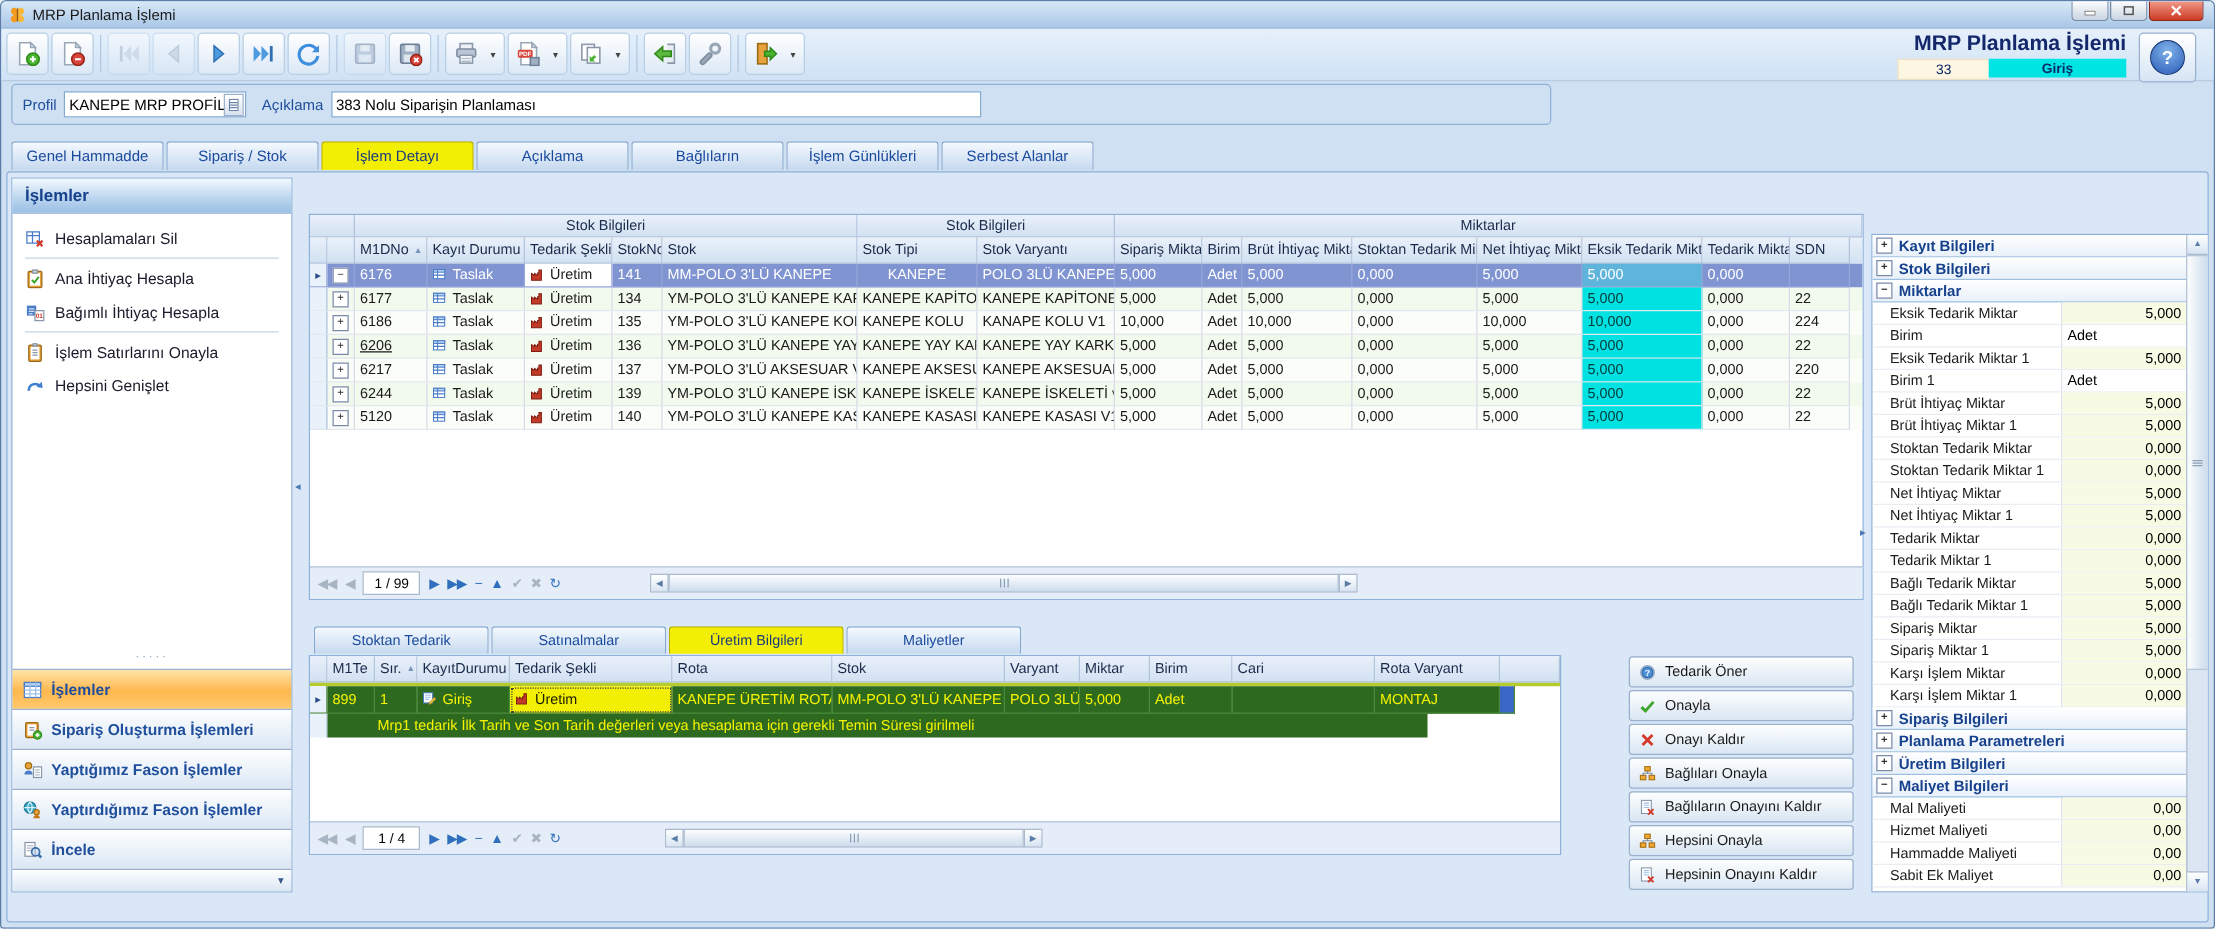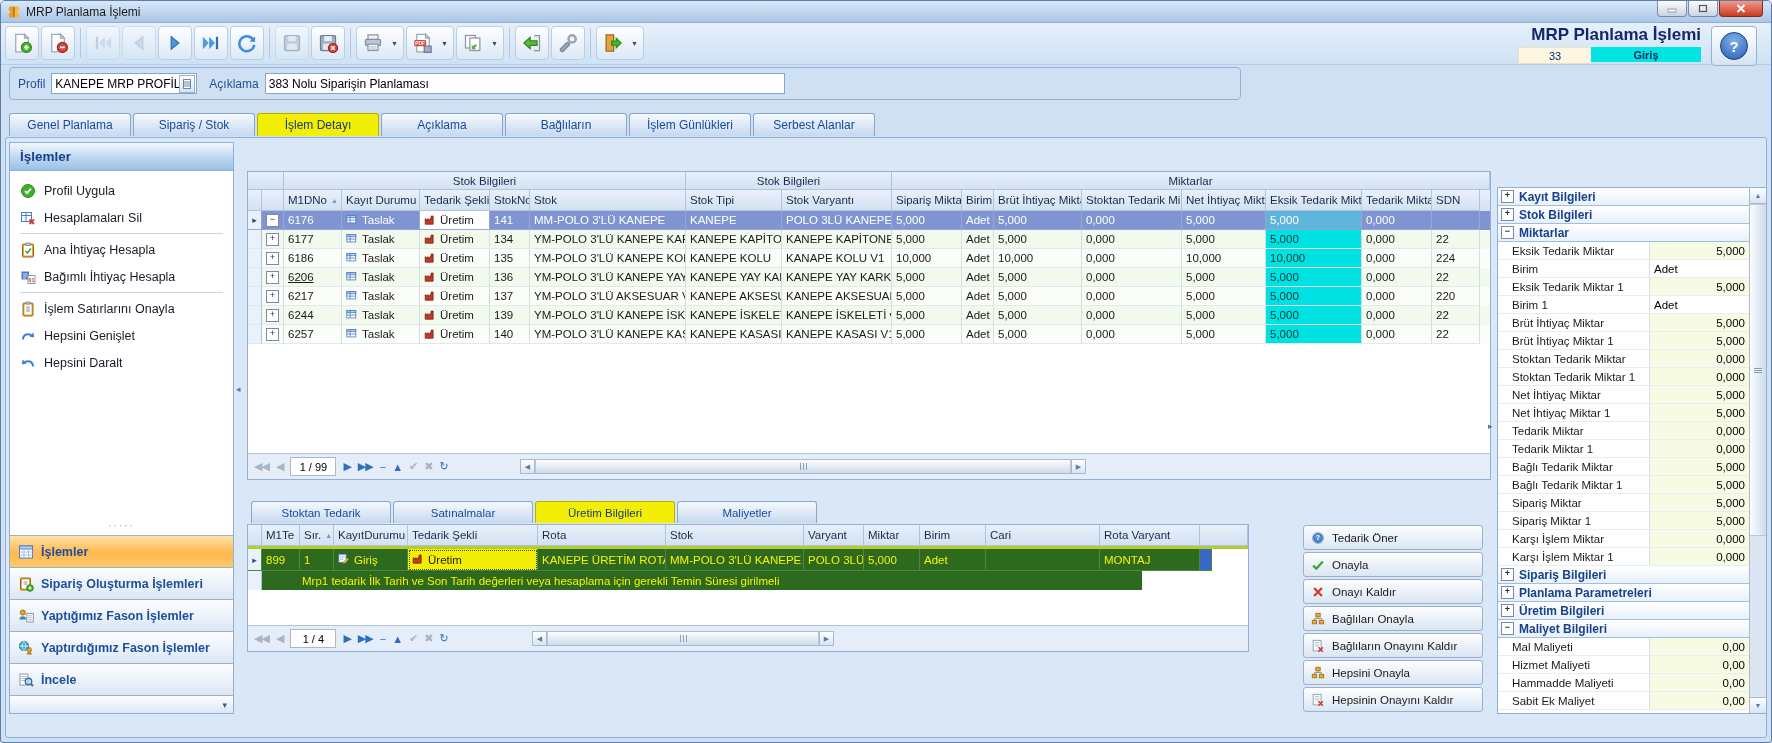--- a/index.html
+++ b/index.html
@@ -54,21 +54,21 @@
   .sb-item{height:27px;display:flex;align-items:center;gap:8px;padding-left:10px;font-size:12.5px;color:#1a1a2a;}
   .sb-sep{height:1px;background:#c8d4e4;margin:2px 10px;}
   .sb-spacer{flex:1;}
   .sb-dots{height:13px;text-align:center;color:#8aa5c5;font-size:10px;letter-spacing:2px;line-height:8px;}
   .sb-nav-btn{height:31px;border-top:1px solid #9ab0cc;background:linear-gradient(#fdfeff,#dbe7f4);display:flex;align-items:center;gap:7px;padding-left:8px;color:#1f4e9c;font-weight:bold;font-size:12.5px;}
   .sb-nav-btn.active{background:linear-gradient(#ffe2a8,#ffb84d 55%,#ffc96e);}
   .sb-footer{height:17px;border-top:1px solid #9ab0cc;background:linear-gradient(#fdfeff,#dbe7f4);display:flex;align-items:center;justify-content:flex-end;padding-right:6px;color:#3a5a8c;font-size:9px;}
   
   .gridpanel{position:absolute;border:1px solid #8fb0d8;background:#fff;box-sizing:border-box;overflow:hidden;}
   #top-grid-panel{left:246px;top:170px;width:1244px;height:309px;}
-  #bottom-grid-panel{left:246px;top:523px;width:1002px;height:128px;}
+  #bottom-grid-panel{left:246px;top:523px;width:1002px;height:160px;}
   .grow{display:flex;}
   .gcell{box-sizing:border-box;overflow:hidden;white-space:nowrap;flex:none;}
   .ghead .gcell{background:linear-gradient(#e9f0fa,#d2e1f2);border-right:1px solid #b2c4da;border-bottom:1px solid #b2c4da;color:#1a2a4a;font-size:11.5px;display:flex;align-items:center;padding:0 4px;}
   .ghead.groups{height:18px;}
   .ghead.groups .gcell{justify-content:center;}
   .ghead.cols{height:21px;}
   .ghead{background:linear-gradient(#e9f0fa,#d2e1f2);}
   .sortarrow{font-size:7px;color:#7a93b8;margin-left:4px;}
   .drow{height:19px;font-size:11.5px;color:#1a1a1a;}
   .drow .gcell{border-right:1px solid #d4dde8;border-bottom:1px solid #e2e8f0;display:flex;align-items:center;padding:0 4px;gap:3px;}
@@ -323,45 +323,36 @@
             <rect x="0.5" y="0.5" width="7" height="9" fill="#fff" stroke="#6a86a8"></rect>
             <path d="M1 3h6M1 5h6M1 7h6" stroke="#6a86a8"></path>
           </svg>
         </span>
     </span>
     <label style="margin-left:6px;">Açıklama</label>
     <input id="aciklama-input" readonly="" value="383 Nolu Siparişin Planlaması" style="">
   </div>
 
   <div id="main-tabs" class="tabstrip">
-      <div class="tab">Genel Planlama</div>
+      <div class="tab">Genel Hammadde</div>
       <div class="tab">Sipariş / Stok</div>
       <div class="tab active">İşlem Detayı</div>
       <div class="tab">Açıklama</div>
       <div class="tab">Bağlıların</div>
       <div class="tab">İşlem Günlükleri</div>
       <div class="tab">Serbest Alanlar</div>
     </div>
   <div id="content-frame"></div>
 
   <div id="sidebar">
     <div class="sb-header">İşlemler</div>
     <div id="sidebar-actions">
         <div class="sb-item">
           <span class="icon">
             <svg viewBox="0 0 16 16" width="16" height="16">
-              <circle cx="8" cy="8" r="6.5" fill="#3fae2a" stroke="#2c8a1c"></circle>
-              <path d="M5 8.2l2 2 4-4.5" stroke="#fff" stroke-width="1.8" fill="none"></path>
-            </svg>
-          </span>
-          <span>Profil Uygula</span>
-        </div>
-        <div class="sb-item">
-          <span class="icon">
-            <svg viewBox="0 0 16 16" width="16" height="16">
               <rect x="1.5" y="2.5" width="10" height="9" fill="#fff" stroke="#4a7cc8"></rect>
               <path d="M1.5 5.5h10M6 2.5v9" stroke="#4a7cc8"></path>
               <path d="M9.5 9.5l4.5 4.5M14 9.5l-4.5 4.5" stroke="#d43a2a" stroke-width="1.8"></path>
             </svg>
           </span>
           <span>Hesaplamaları Sil</span>
         </div>
         <div class="sb-sep"></div>
         <div class="sb-item">
           <span class="icon">
@@ -398,29 +389,20 @@
           <span>İşlem Satırlarını Onayla</span>
         </div>
         <div class="sb-item">
           <span class="icon">
             <svg viewBox="0 0 16 16" width="16" height="16">
               <path d="M3 11.5c0-5.5 6-6.5 9-3.8" fill="none" stroke="#3e7ed0" stroke-width="2"></path>
               <path d="M13.4 4.4l.7 5-4.8-.9z" fill="#3e7ed0"></path>
             </svg>
           </span>
           <span>Hepsini Genişlet</span>
-        </div>
-        <div class="sb-item">
-          <span class="icon">
-            <svg viewBox="0 0 16 16" width="16" height="16">
-              <path d="M13 11.5c0-5.5-6-6.5-9-3.8" fill="none" stroke="#3e7ed0" stroke-width="2"></path>
-              <path d="M2.6 4.4l-.7 5 4.8-.9z" fill="#3e7ed0"></path>
-            </svg>
-          </span>
-          <span>Hepsini Daralt</span>
         </div>
       </div>
     <div class="sb-spacer"></div>
     <div class="sb-dots">·····</div>
     <div id="sidebar-nav">
         <div class="sb-nav-btn active">
           <span class="icon">
             <svg viewBox="0 0 16 16" width="16" height="16">
               <rect x="1.5" y="2" width="13" height="12" fill="#fff" stroke="#4a7cc8"></rect>
               <rect x="1.5" y="2" width="13" height="3" fill="#b9d4f0" stroke="#4a7cc8"></rect>
@@ -533,21 +515,21 @@
               </svg>
             </span>
             <span>Üretim</span>
           </div>
           <div class="gcell num" style="width: 40px;">
             <span>141</span>
           </div>
           <div class="gcell" style="width: 156px;">
             <span>MM-POLO 3'LÜ KANEPE</span>
           </div>
-          <div class="gcell" style="width: 96px;">
+          <div class="gcell" style="width: 96px; justify-content: center;">
             <span>KANEPE</span>
           </div>
           <div class="gcell" style="width: 110px;">
             <span>POLO 3LÜ KANEPE VAR</span>
           </div>
           <div class="gcell num" style="width: 70px;">
             <span>5,000</span>
           </div>
           <div class="gcell" style="width: 32px;">
             <span>Adet</span>
@@ -885,21 +867,21 @@
           <div class="gcell" style="width: 48px;">
             <span>22</span>
           </div>
         </div>
         <div class="grow drow plain">
           <div class="gcell indicator" style="width: 14px;"></div>
           <div class="gcell" style="width: 22px; padding: 0px;">
             <div class="expbox">+</div>
           </div>
           <div class="gcell num" style="width: 58px;">
-            <span>6257</span>
+            <span>5120</span>
           </div>
           <div class="gcell" style="width: 78px;">
             <span class="icon">
               <svg viewBox="0 0 16 16" width="13" height="13">
                 <rect x="1" y="2" width="11" height="9" fill="#fff" stroke="#4a7cc8"></rect>
                 <rect x="1" y="2" width="11" height="2.6" fill="#b9d4f0" stroke="#4a7cc8"></rect>
                 <path d="M5 2v9M1 7.5h11" stroke="#4a7cc8"></path>
               </svg>
             </span>
             <span>Taslak</span>

